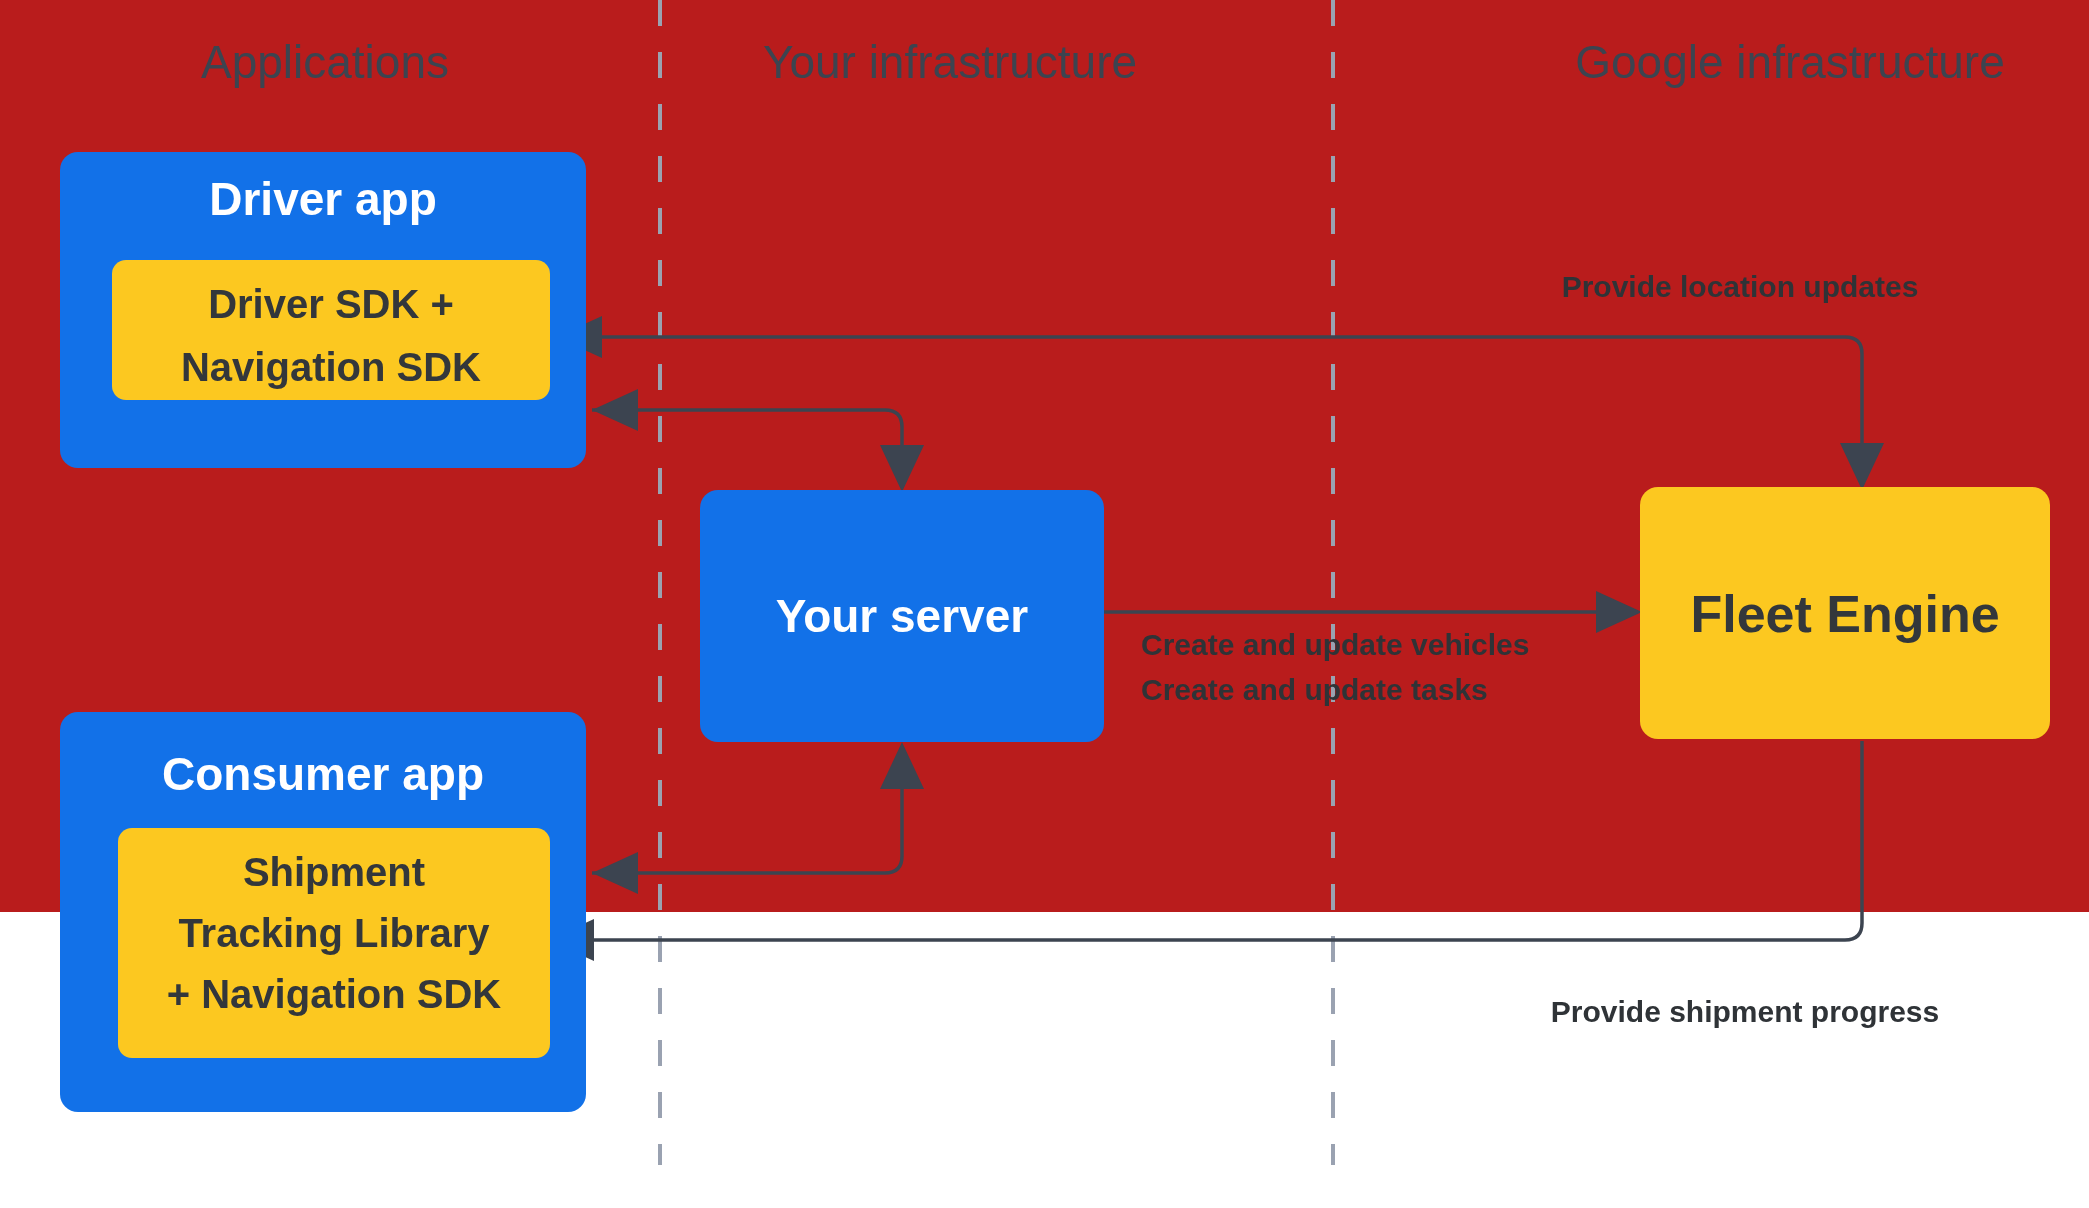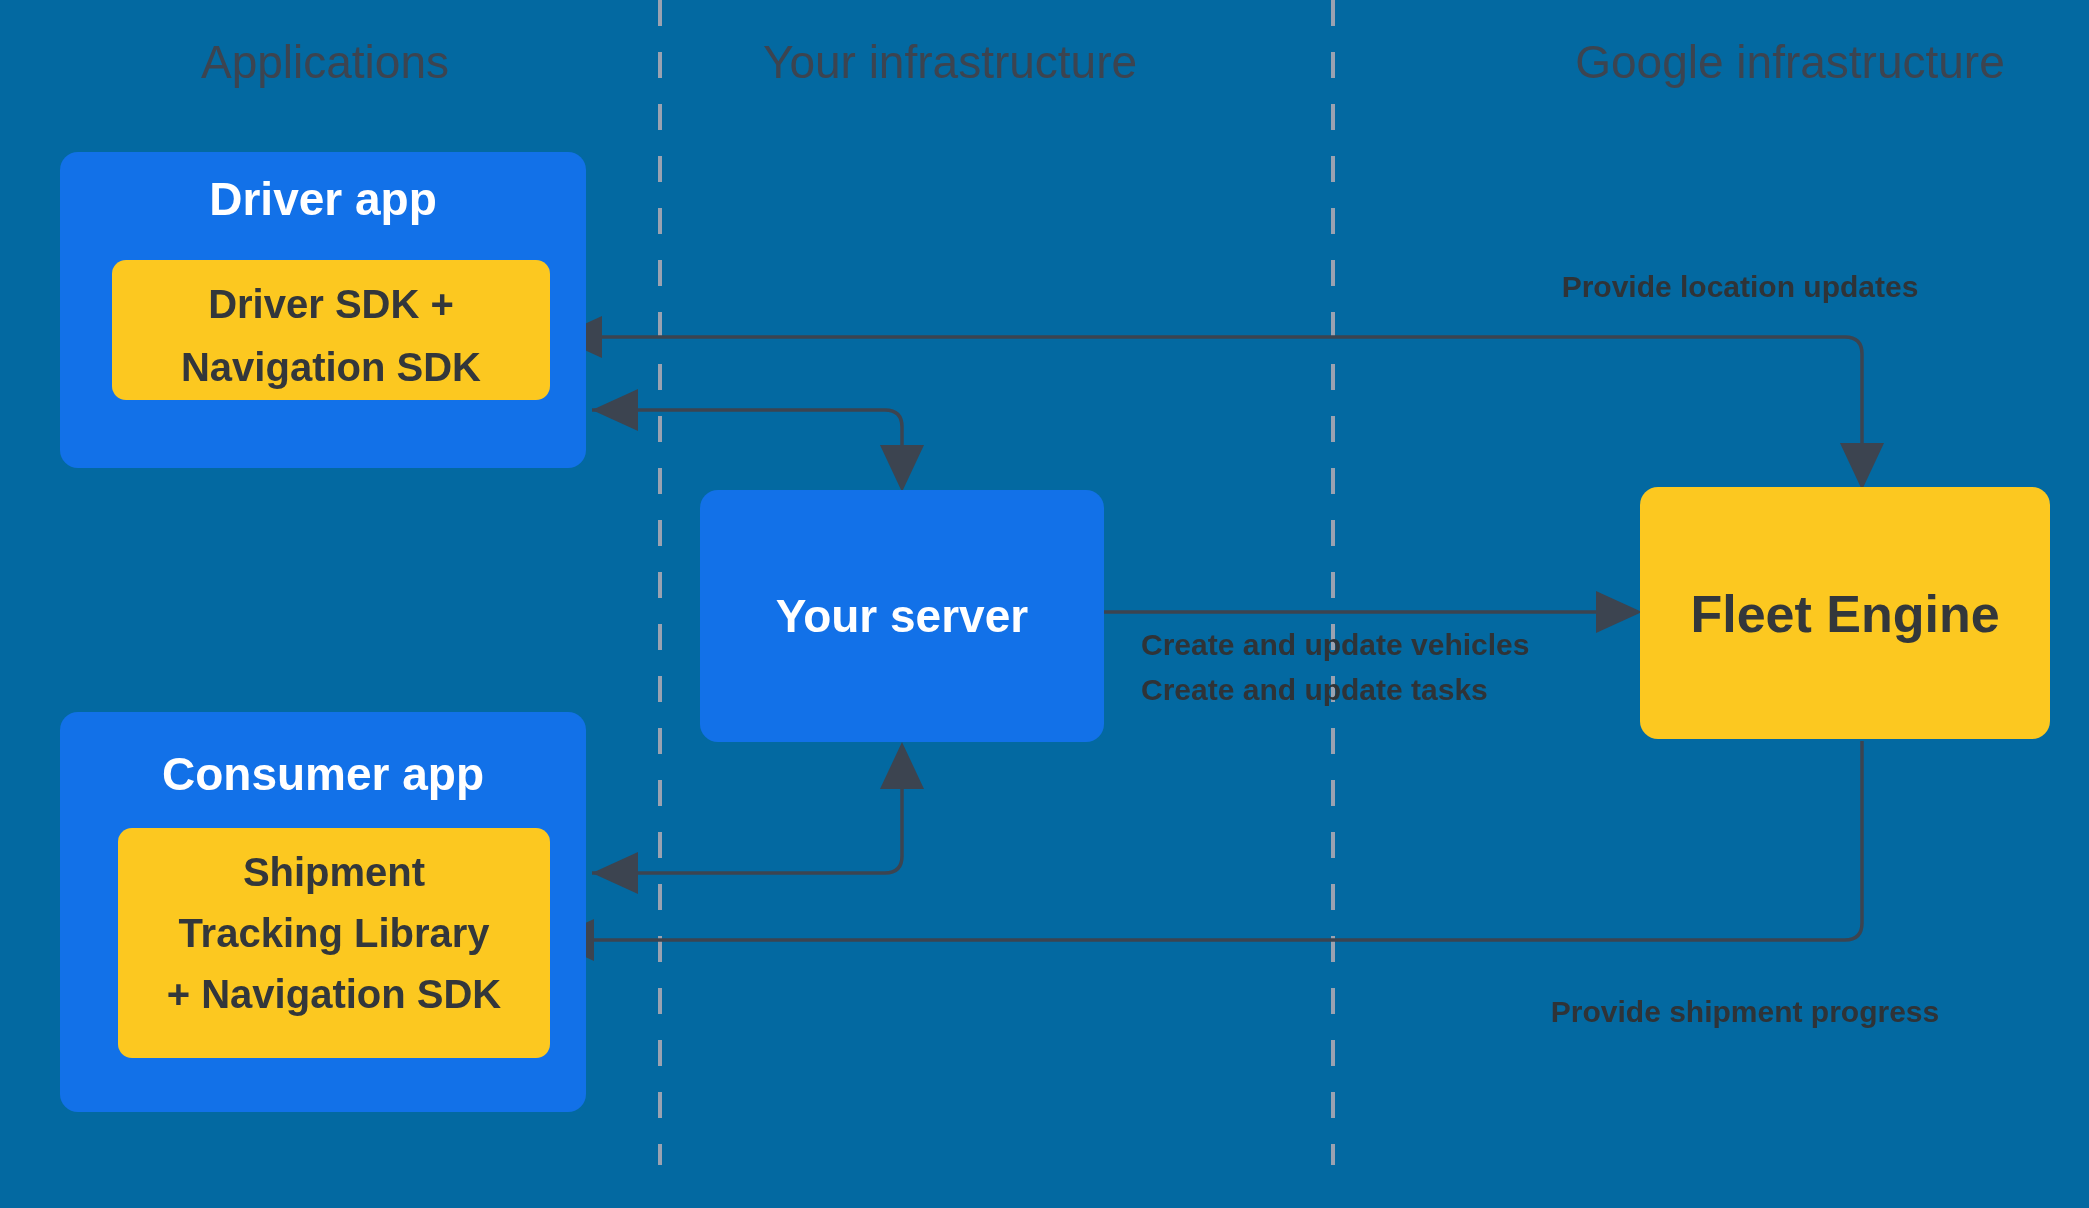--- a/index.html
+++ b/index.html
@@ -9,22 +9,22 @@
   }
   body {
     width: 2089px;
     height: 1208px;
     font-family: "Liberation Sans", sans-serif;
     overflow: hidden;
   }
   #diagram-root {
     position: relative;
     width: 2089px;
-    height: 1208px;
-    background: #0369a1;
+    height: 912px;
+    background: #b91c1c;
   }
   svg.diagram {
     position: absolute;
     top: 0;
     left: 0;
     width: 2089px;
     height: 1208px;
   }
   .zone-title {
     font-family: "Liberation Sans", sans-serif;

